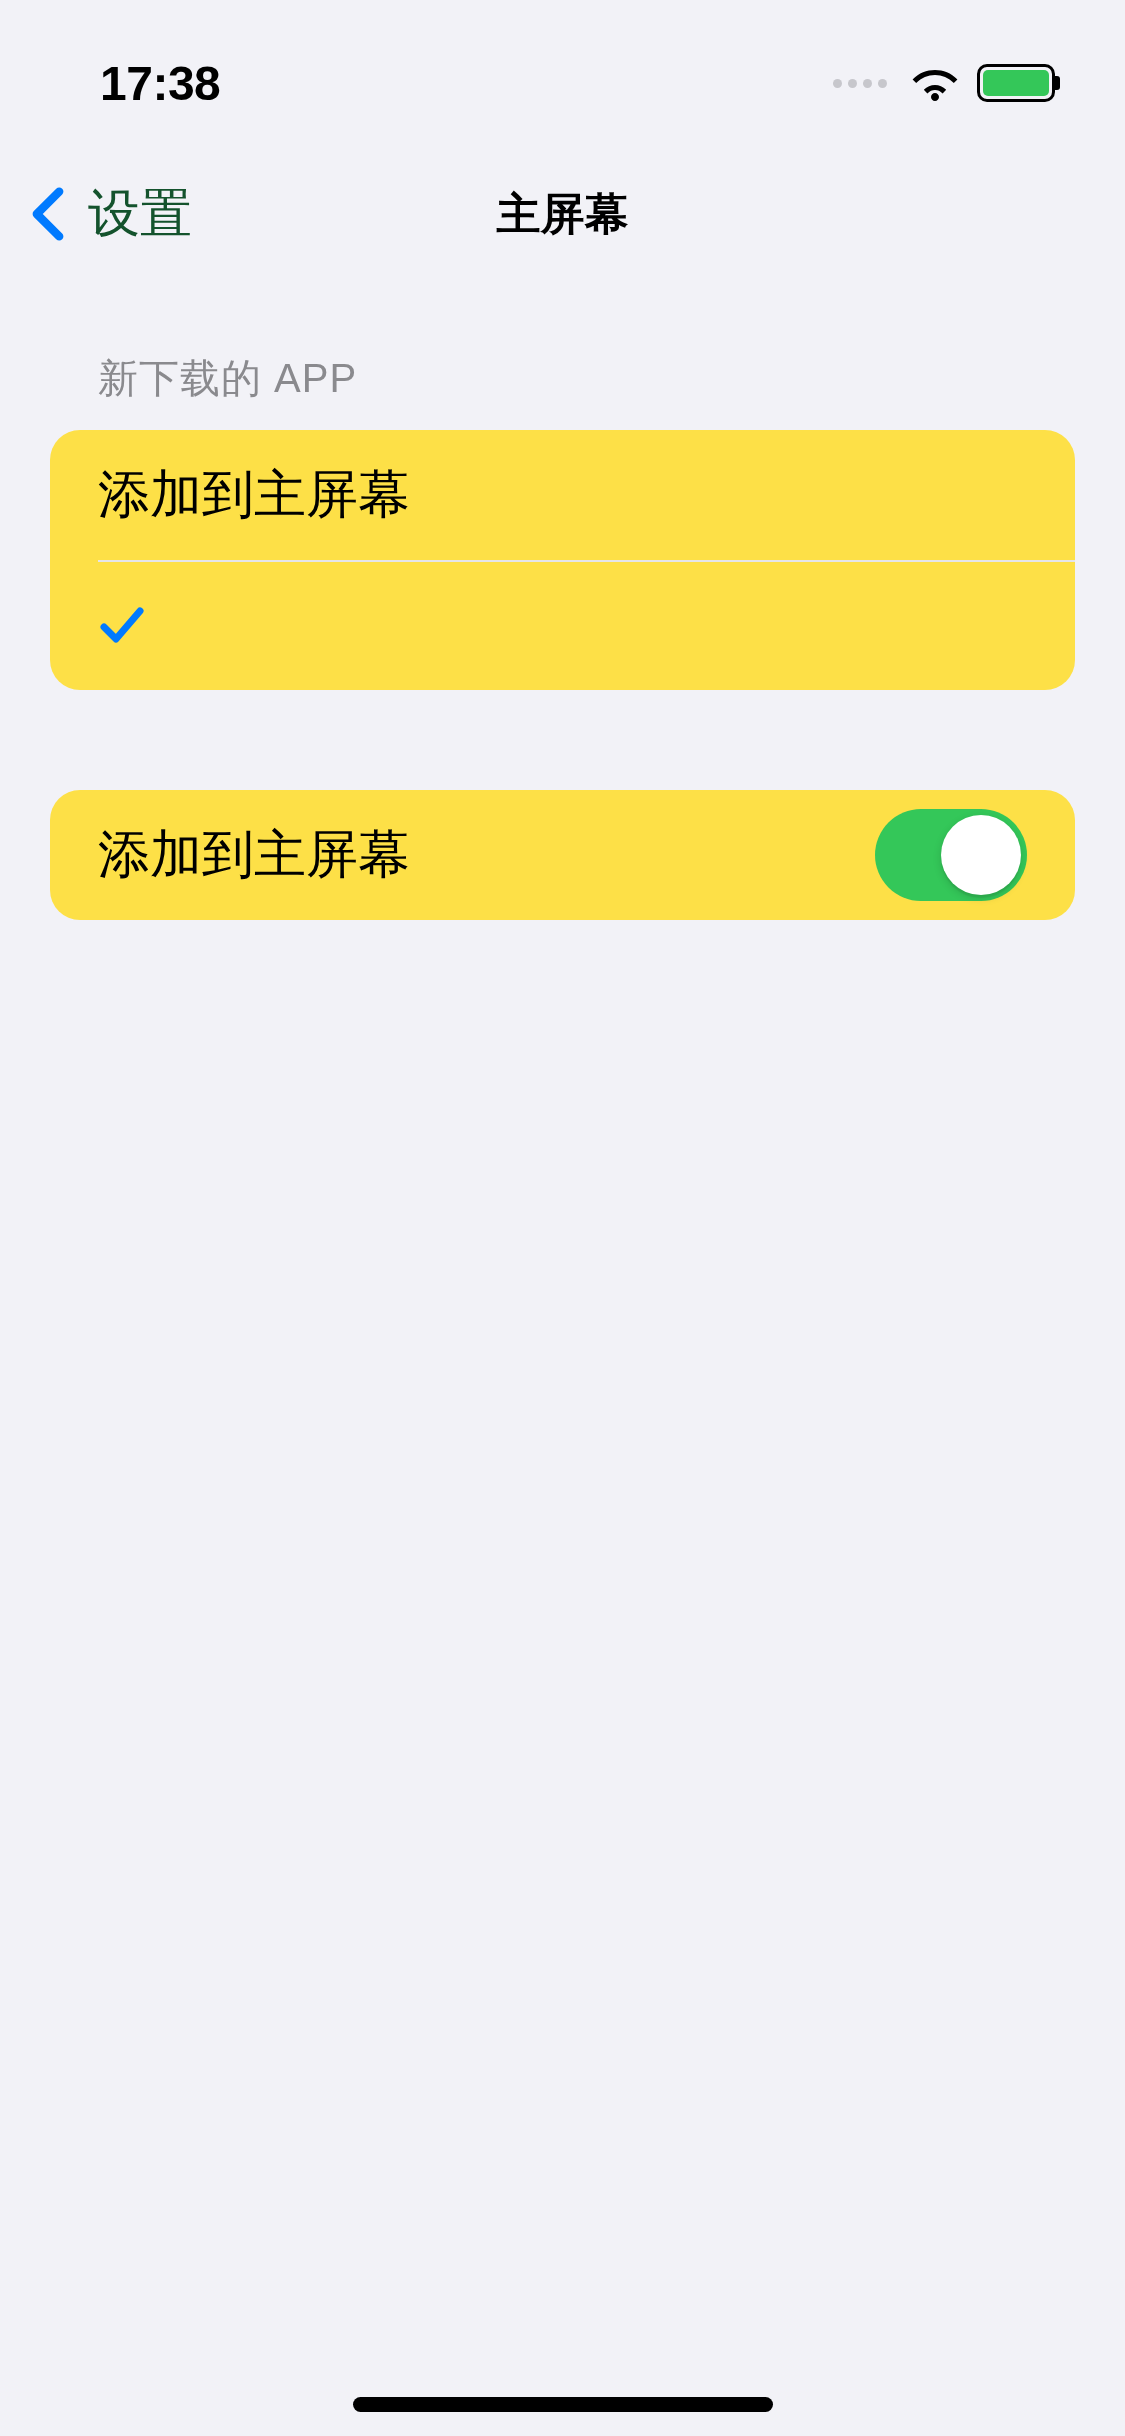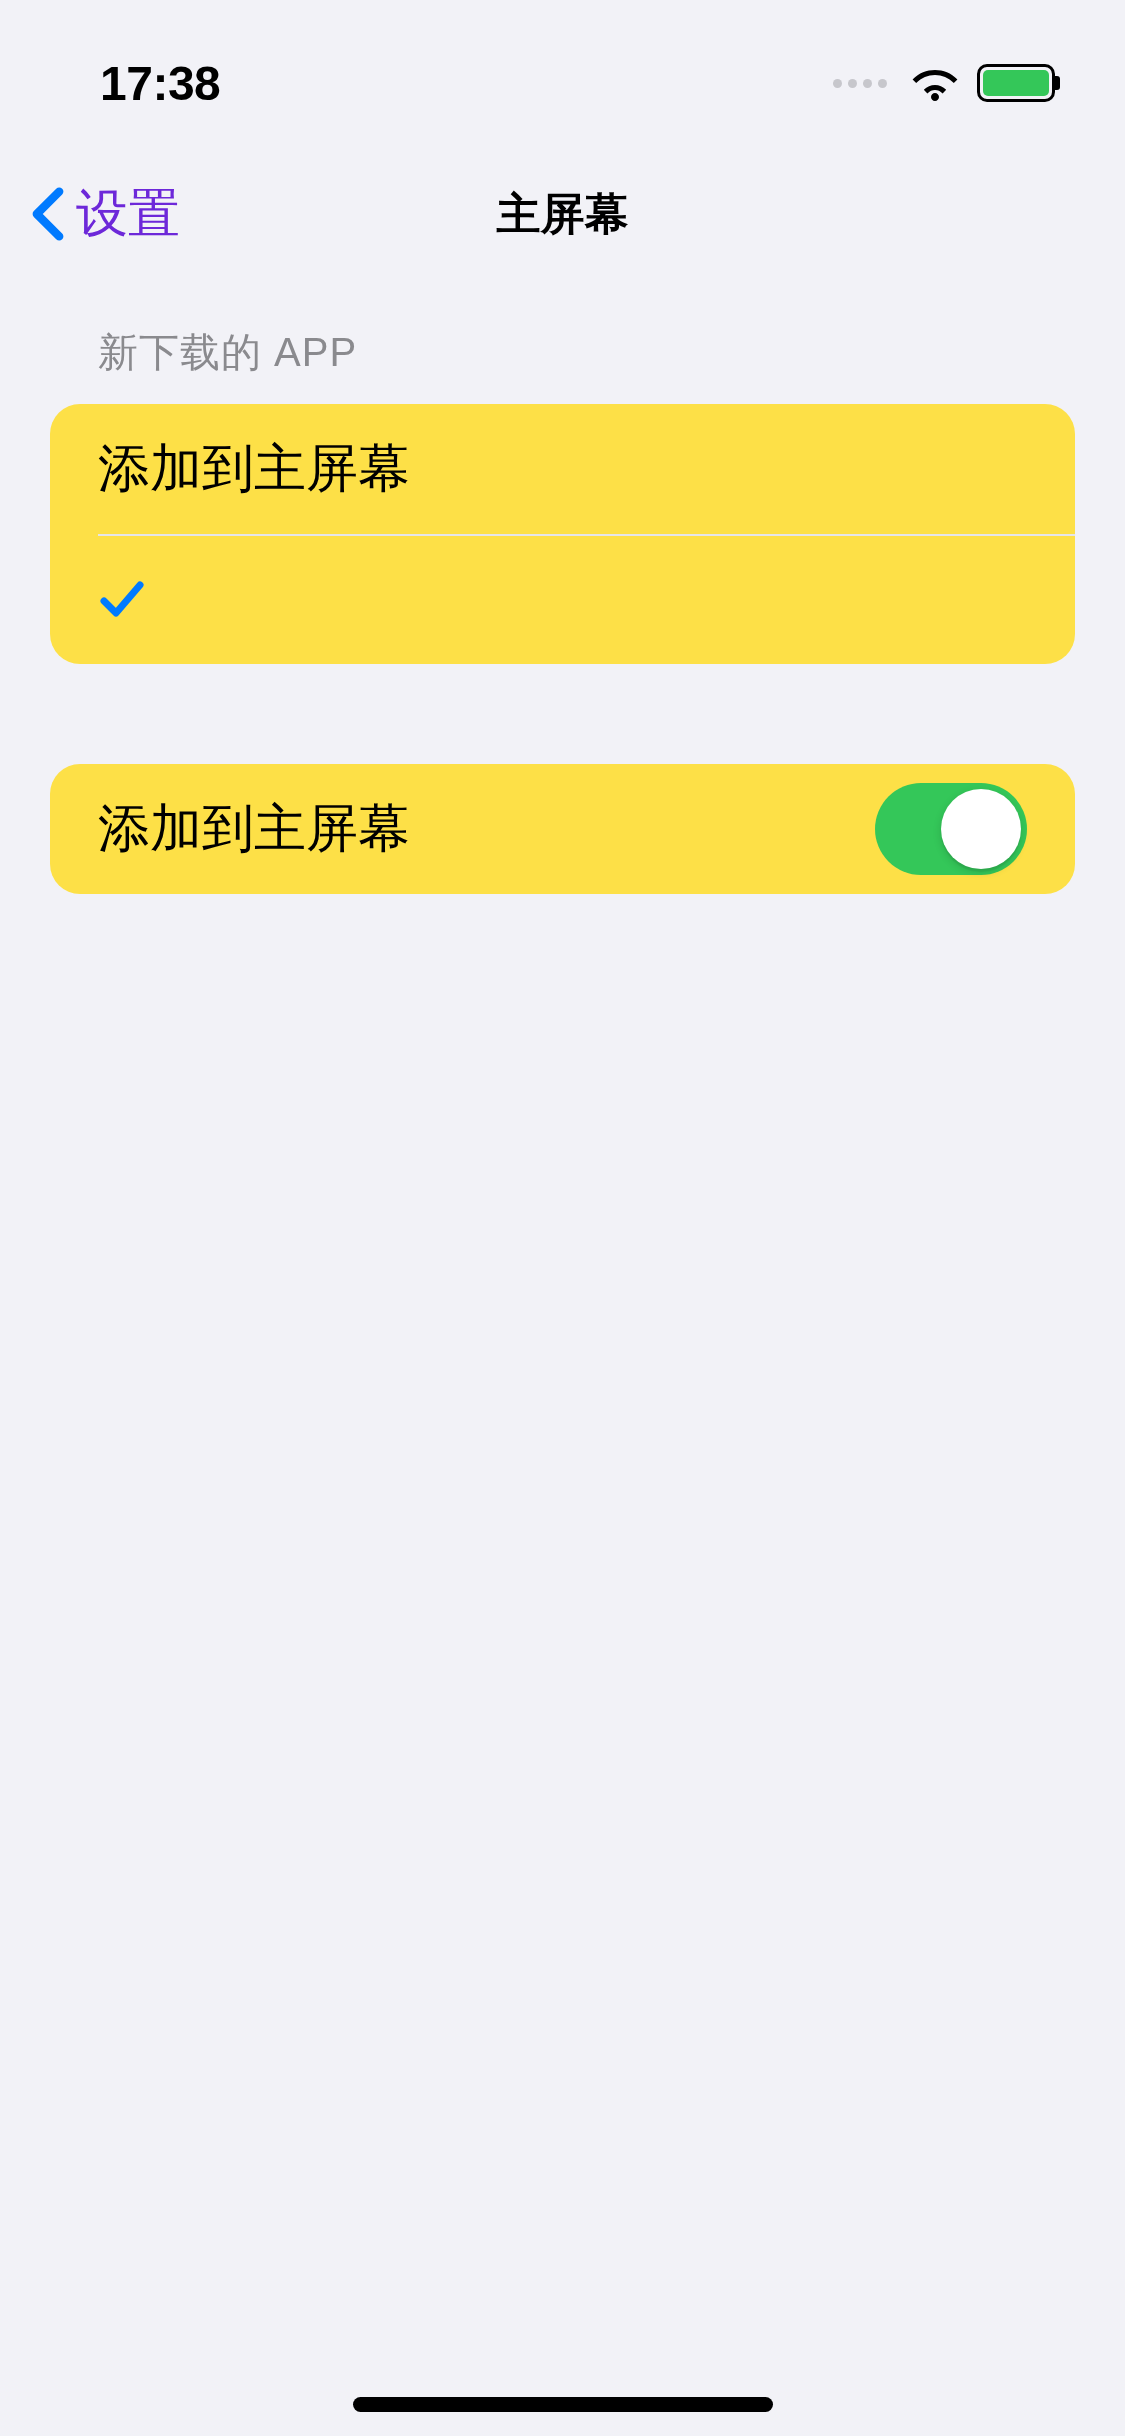--- a/index.html
+++ b/index.html
@@ -76,22 +76,22 @@
     .nav-bar {
       height: 130px;
       display: flex;
       align-items: center;
       position: relative;
       padding: 0 30px;
     }
     .back-button {
       display: flex;
       align-items: center;
-      gap: 10px;
-      color: #6d28d9;
+      gap: 22px;
+      color: #14532d;
       cursor: pointer;
     }
     .back-chevron {
       width: 36px;
       height: 56px;
     }
     .back-label {
       font-size: 52px;
       font-weight: 400;
     }
@@ -103,21 +103,21 @@
       font-weight: 600;
       color: #000;
     }
     .content {
       padding: 0 50px;
     }
     .section {
       margin-top: 100px;
     }
     .section:first-child {
-      margin-top: 46px;
+      margin-top: 72px;
     }
     .section-header {
       font-size: 40px;
       color: #8a8a8e;
       padding: 0 48px 24px 48px;
       letter-spacing: 1px;
     }
     .group {
       background: #fde047;
       border-radius: 30px;

